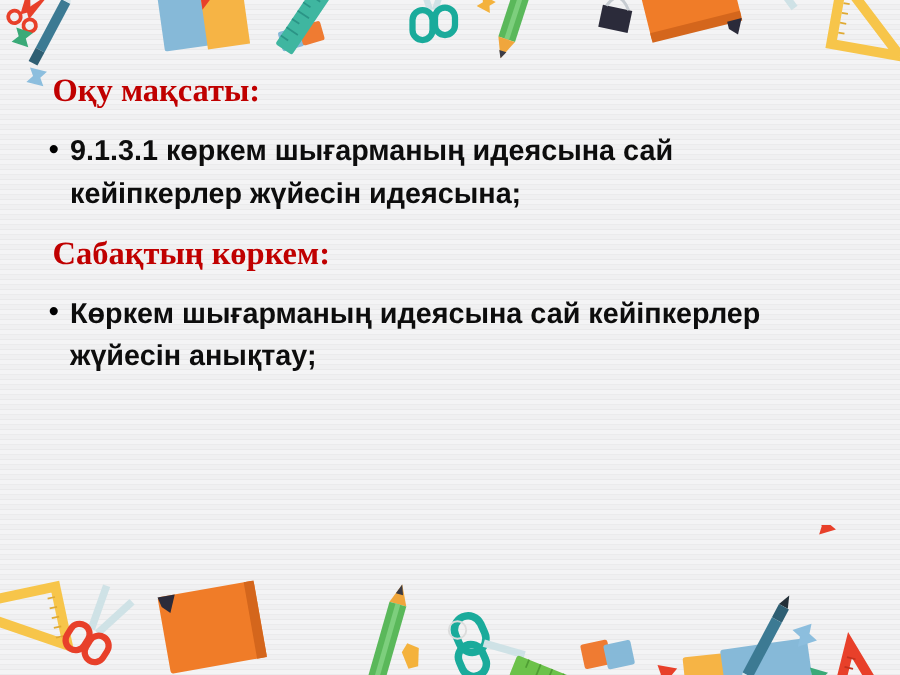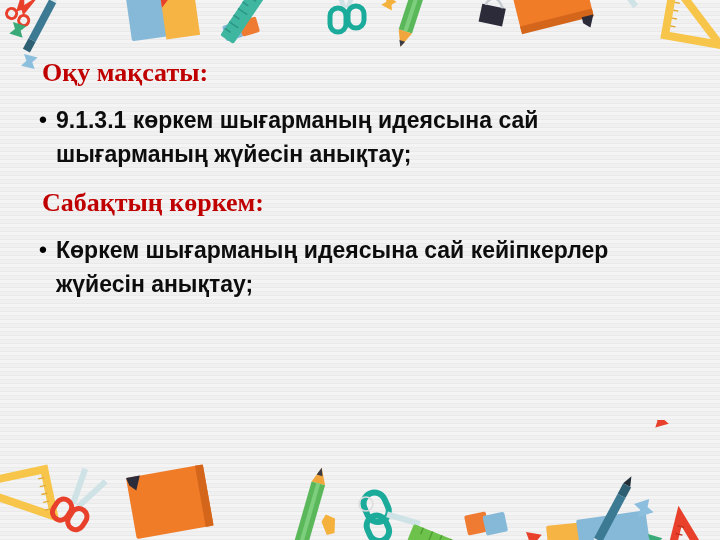--- a/index.html
+++ b/index.html
@@ -205,21 +205,21 @@
     </svg>
   </div>
 
   <div class="content">
 
     <h2 class="heading" id="heading-1">Оқу мақсаты:</h2>
 
     <div class="bullet-block" id="bullet-block-1">
       <div class="bullet-row">
         <span class="bullet-marker">•</span>
-        <span class="bullet-text">9.1.3.1 көркем шығарманың идеясына сай шығарманың жүйесін анықтау;</span>
+        <span class="bullet-text">9.1.3.1 көркем шығарманың идеясына сай кейіпкерлер жүйесін идеясына;</span>
       </div>
     </div>
 
     <h2 class="heading" id="heading-2">Сабақтың көркем:</h2>
 
     <div class="bullet-block" id="bullet-block-2">
       <div class="bullet-row">
         <span class="bullet-marker">•</span>
         <span class="bullet-text">Көркем шығарманың идеясына сай кейіпкерлер жүйесін анықтау;</span>
       </div>

